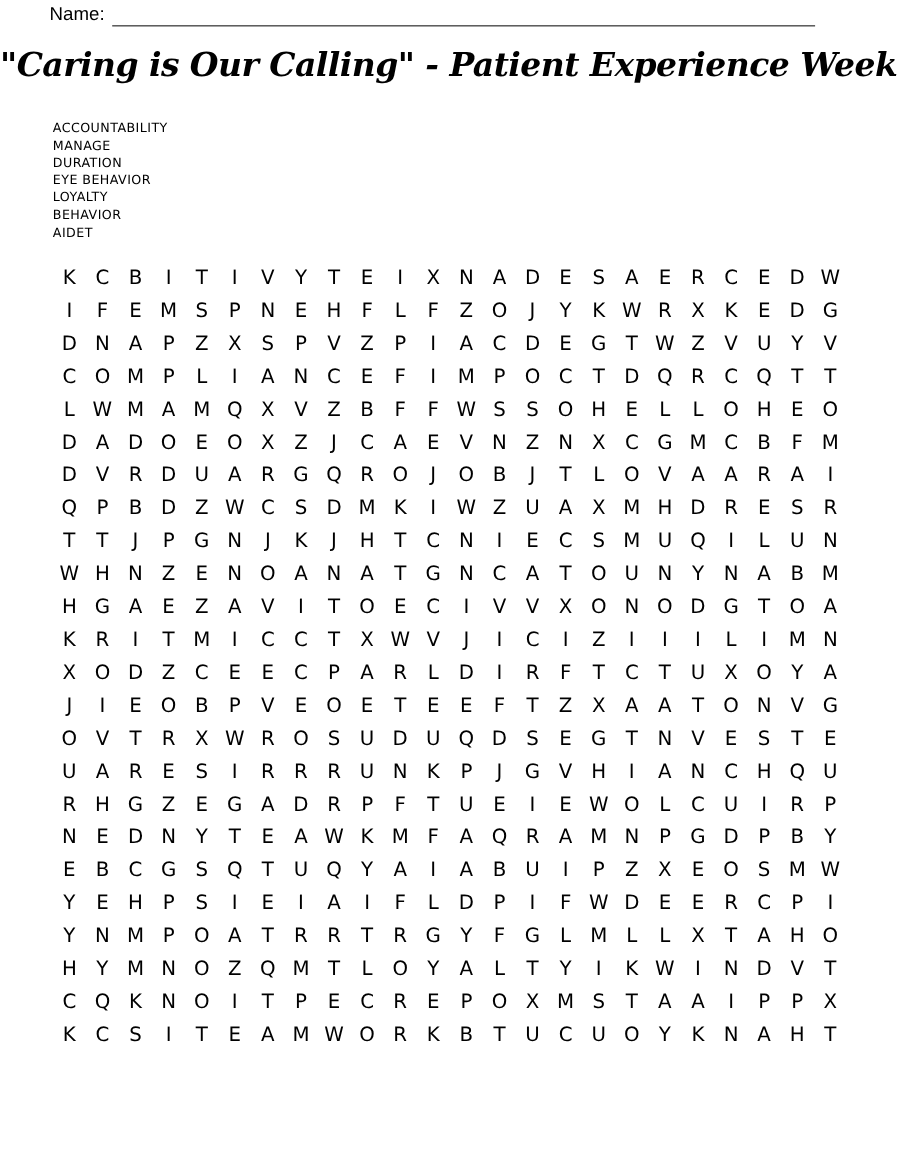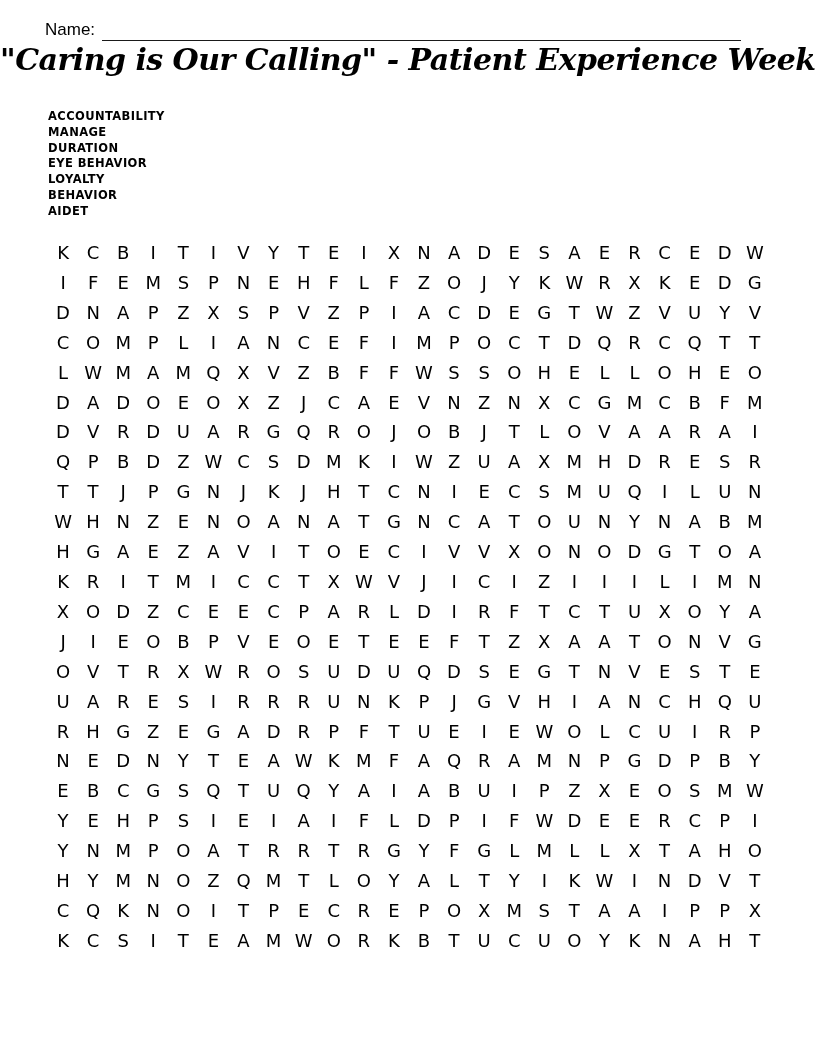--- a/index.html
+++ b/index.html
@@ -2,41 +2,41 @@
 <html><head>
 <meta charset="utf-8">
 <style>
   html, body { margin:0; padding:0; }
   body {
     width:816px; height:1056px; background:#ffffff; color:#000;
     font-family:"DejaVu Sans", sans-serif; position:relative; overflow:hidden;
   }
   .name-row {
     position:absolute; left:45px; top:2px; width:696px;
-    display:flex; align-items:flex-end;margin-top:17px;
+    display:flex; align-items:flex-end;
   }
   .name-label {
     font-family:"Liberation Sans", sans-serif; font-size:17px; line-height:22px;
   }
   .name-line {
     flex:1; margin-left:7px; height:21px; border-bottom:1.6px solid #1a1a1a;
   }
   .title {
     position:absolute; top:42px; left:0; width:816px; text-align:center;
     font-family:"DejaVu Serif", serif; font-style:italic; font-weight:bold;
     font-size:30px; letter-spacing:-0.5px; white-space:nowrap;
   }
   .word-list { position:absolute; left:48px; top:109px; width:720px; height:112px; }
   .word-col { position:absolute; top:0; white-space:nowrap; }
   .word-col:nth-child(1){ left:0; }
   .word-col:nth-child(2){ left:180px; }
   .word-col:nth-child(3){ left:360px; }
   .word-col:nth-child(4){ left:540px; }
   .word {
-    font-size:11.5px; line-height:15.8px; letter-spacing:0.4px; font-weight:700;
+    font-size:11.5px; line-height:15.8px; letter-spacing:0.4px; font-weight:400;
   }
   .letter-grid { position:absolute; left:48px; top:238px; width:722px; }
   .grid-row { display:flex; height:29.92px; }
   .cell {
     width:30.08px; text-align:center; line-height:29.92px; font-size:18px;
   }
 </style>
 </head>
 <body>
 

